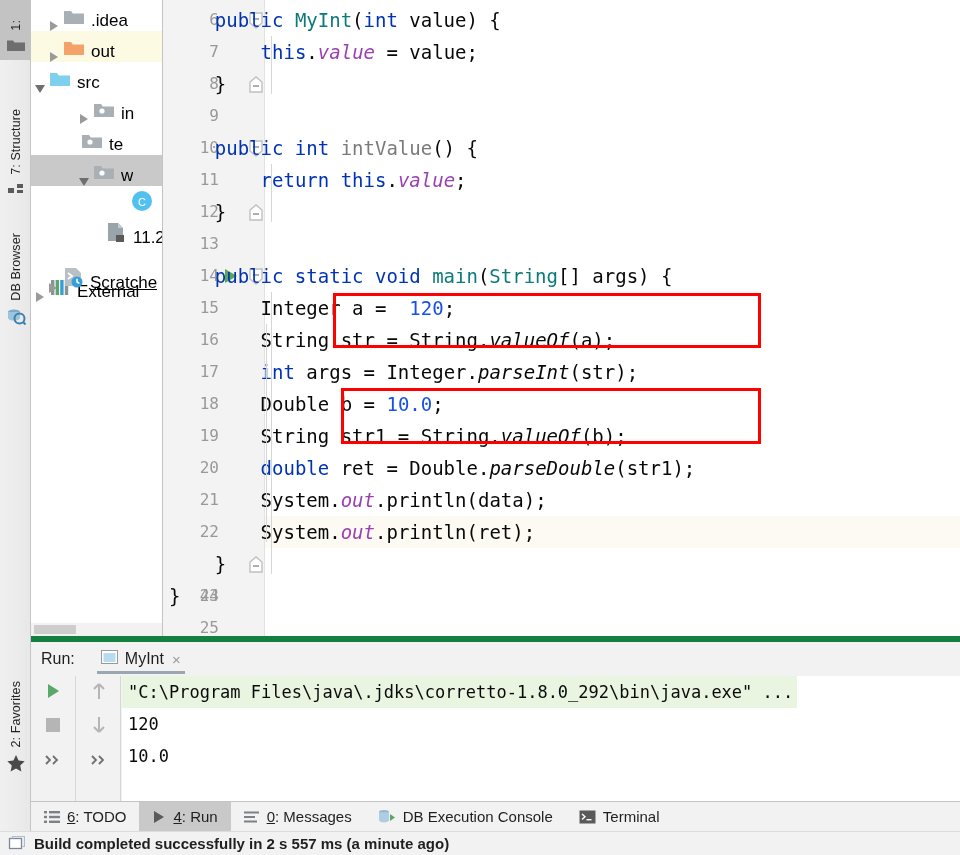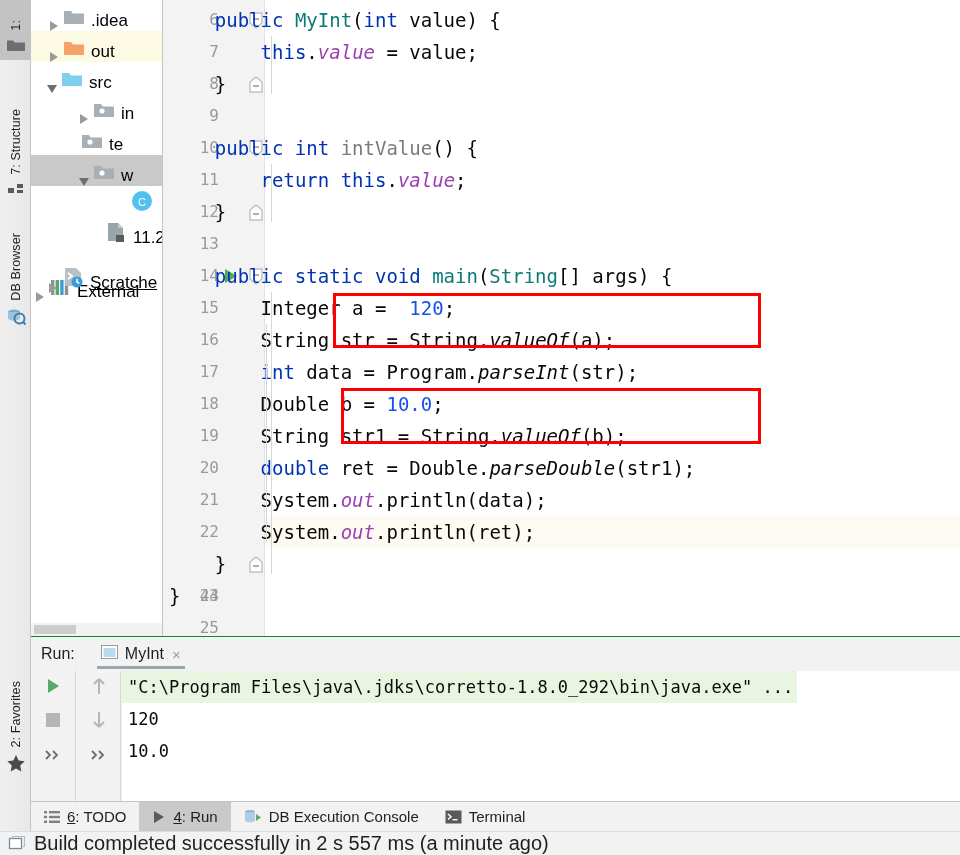--- a/index.html
+++ b/index.html
@@ -145,21 +145,21 @@
     border:3px solid #ff0000;
     box-sizing:border-box;
     pointer-events:none;
   }
 
   
   .run-window {
     position:absolute; left:31px; top:636px;
     width:929px; height:165px;
     background:#f2f2f2;
-    border-top:1px solid #15803d;
+    border-top:6px solid #15803d;
     box-sizing:border-box;
   }
   .run-header {
     position:absolute; left:0; top:0; width:929px; height:34px;
     display:flex; align-items:center;
     box-sizing:border-box;
   }
   .run-label {
     margin-left:10px; font-size:16px; color:#1f1f1f;
   }
@@ -226,21 +226,21 @@
   
   .status-bar {
     position:absolute; left:0; top:831px;
     width:960px; height:24px;
     background:#f2f2f2;
     display:flex; align-items:center;
     border-top:1px solid #dcdcdc;
     box-sizing:border-box;
   }
   .status-icon { margin:0 9px 0 8px; display:flex; }
-  .status-text { font-size:20px; color:#1f1f1f; }
+  .status-text { font-size:15px; color:#1f1f1f;font-weight:bold; }
 </style>
 </head>
 <body>
 
 <div id="app">
 
   <div class="tool-strip">
 
     <div class="vtab active" id="vtab0" style="top:0;height:60px;">
       <span class="vicon">
@@ -296,21 +296,21 @@
       </div>
       <div class="tree-row sel-yellow" style="position: absolute; left: 0px; top: 31px; width: 131px; padding-left: 14px;">
         <span class="arrow">
           <span class="tri-r"></span>
         </span>
         <span class="ficon"><svg width="22" height="18" viewBox="0 0 22 18">
             <path d="M1 3h7l1.8 2.4H21V16H1z" fill="#f4a26a"></path>
           </svg></span>
         <span class="tlabel">out</span>
       </div>
-      <div class="tree-row" style="position: absolute; left: 0px; top: 62px; width: 131px; padding-left: 12px;">
+      <div class="tree-row" style="position: absolute; left: 0px; top: 62px; width: 131px; padding-left: 0;">
         <span class="arrow">
           <span class="tri-d"></span>
         </span>
         <span class="ficon"><svg width="22" height="18" viewBox="0 0 22 18">
             <path d="M1 3h7l1.8 2.4H21V16H1z" fill="#7fd0ee"></path>
           </svg></span>
         <span class="tlabel">src</span>
       </div>
       <div class="tree-row" style="position: absolute; left: 0px; top: 93px; width: 131px; padding-left: 44px;">
         <span class="arrow">
@@ -456,21 +456,21 @@
         <div class="codeline" style="top: 36px; left: 97.6px;"><span class="kw">this</span><span>.</span><span class="stat">value</span><span> = value;</span></div>
         <div class="codeline" style="top: 68px; left: 51.8px;"><span>}</span></div>
         <div class="codeline" style="top: 100px; left: 6px;"><span></span></div>
         <div class="codeline" style="top: 132px; left: 51.8px;"><span class="kw">public int </span><span class="meth">intValue</span><span>() {</span></div>
         <div class="codeline" style="top: 164px; left: 97.6px;"><span class="kw">return this</span><span>.</span><span class="stat">value</span><span>;</span></div>
         <div class="codeline" style="top: 196px; left: 51.8px;"><span>}</span></div>
         <div class="codeline" style="top: 228px; left: 6px;"><span></span></div>
         <div class="codeline" style="top: 260px; left: 51.8px; text-align: center;"><span class="kw">public static void </span><span class="cls">main</span><span>(</span><span class="cls">String</span><span>[] args) {</span></div>
         <div class="codeline" style="top: 292px; left: 97.6px;"><span>Integer a =  </span><span class="num">120</span><span>;</span></div>
         <div class="codeline" style="top: 324px; left: 97.6px;"><span>String str = String.</span><span class="mi">valueOf</span><span>(a);</span></div>
-        <div class="codeline" style="top: 356px; left: 97.6px;"><span class="kw">int</span><span> data = Program.</span><span class="mi">parseInt</span><span>(str);</span></div>
+        <div class="codeline" style="top: 356px; left: 97.6px;"><span class="kw">int</span><span> args = Integer.</span><span class="mi">parseInt</span><span>(str);</span></div>
         <div class="codeline" style="top: 388px; left: 97.6px;"><span>Double b = </span><span class="num">10.0</span><span>;</span></div>
         <div class="codeline" style="top: 420px; left: 97.6px;"><span>String str1 = String.</span><span class="mi">valueOf</span><span>(b);</span></div>
         <div class="codeline" style="top: 452px; left: 97.6px;"><span class="kw">double</span><span> ret = Double.</span><span class="mi">parseDouble</span><span>(str1);</span></div>
         <div class="codeline" style="top: 484px; left: 97.6px;"><span>System.</span><span class="stat">out</span><span>.println(data);</span></div>
         <div class="codeline" style="top: 516px; left: 97.6px;"><span>System.</span><span class="stat">out</span><span>.println(ret);</span></div>
         <div class="codeline" style="top: 548px; left: 51.8px;"><span>}</span></div>
         <div class="codeline" style="top: 580px; left: 6px;"><span>}</span></div>
         <div class="codeline" style="top: 612px; left: 6px;"><span></span></div>
         <div class="indent-guide" style="left: 108px; top: 36px; height: 58px;"></div>
         <div class="indent-guide" style="left: 108px; top: 164px; height: 58px;"></div>
@@ -572,20 +572,32 @@
       <div class="bbtn active">
         <span class="bico">
           <svg width="14" height="14" viewBox="0 0 14 14">
             <path d="M2 1l10 6-10 6z" fill="#5a5a5a"></path>
           </svg>
         </span>
         <span><u>4</u>: Run</span>
       </div>
       <div class="bbtn">
         <span class="bico">
+          <svg width="16" height="14" viewBox="0 0 16 14">
+            <g fill="#7a8288">
+              <rect x="0" y="1.5" width="15" height="2"></rect>
+              <rect x="0" y="6" width="11" height="2"></rect>
+              <rect x="0" y="10.5" width="13" height="2"></rect>
+            </g>
+          </svg>
+        </span>
+        <span><u>0</u>: Messages</span>
+      </div>
+      <div class="bbtn">
+        <span class="bico">
           <svg width="18" height="16" viewBox="0 0 18 16">
             <ellipse cx="6" cy="3.2" rx="5" ry="2.2" fill="#8fb8d4"></ellipse>
             <path d="M1 3.2v8c0 1.2 2.2 2.2 5 2.2s5-1 5-2.2v-8" fill="#aecde3"></path>
             <path d="M12 5l5 3.5-5 3.5z" fill="#59a869"></path>
           </svg>
         </span>
         <span>DB Execution Console</span>
       </div>
       <div class="bbtn">
         <span class="bico">

